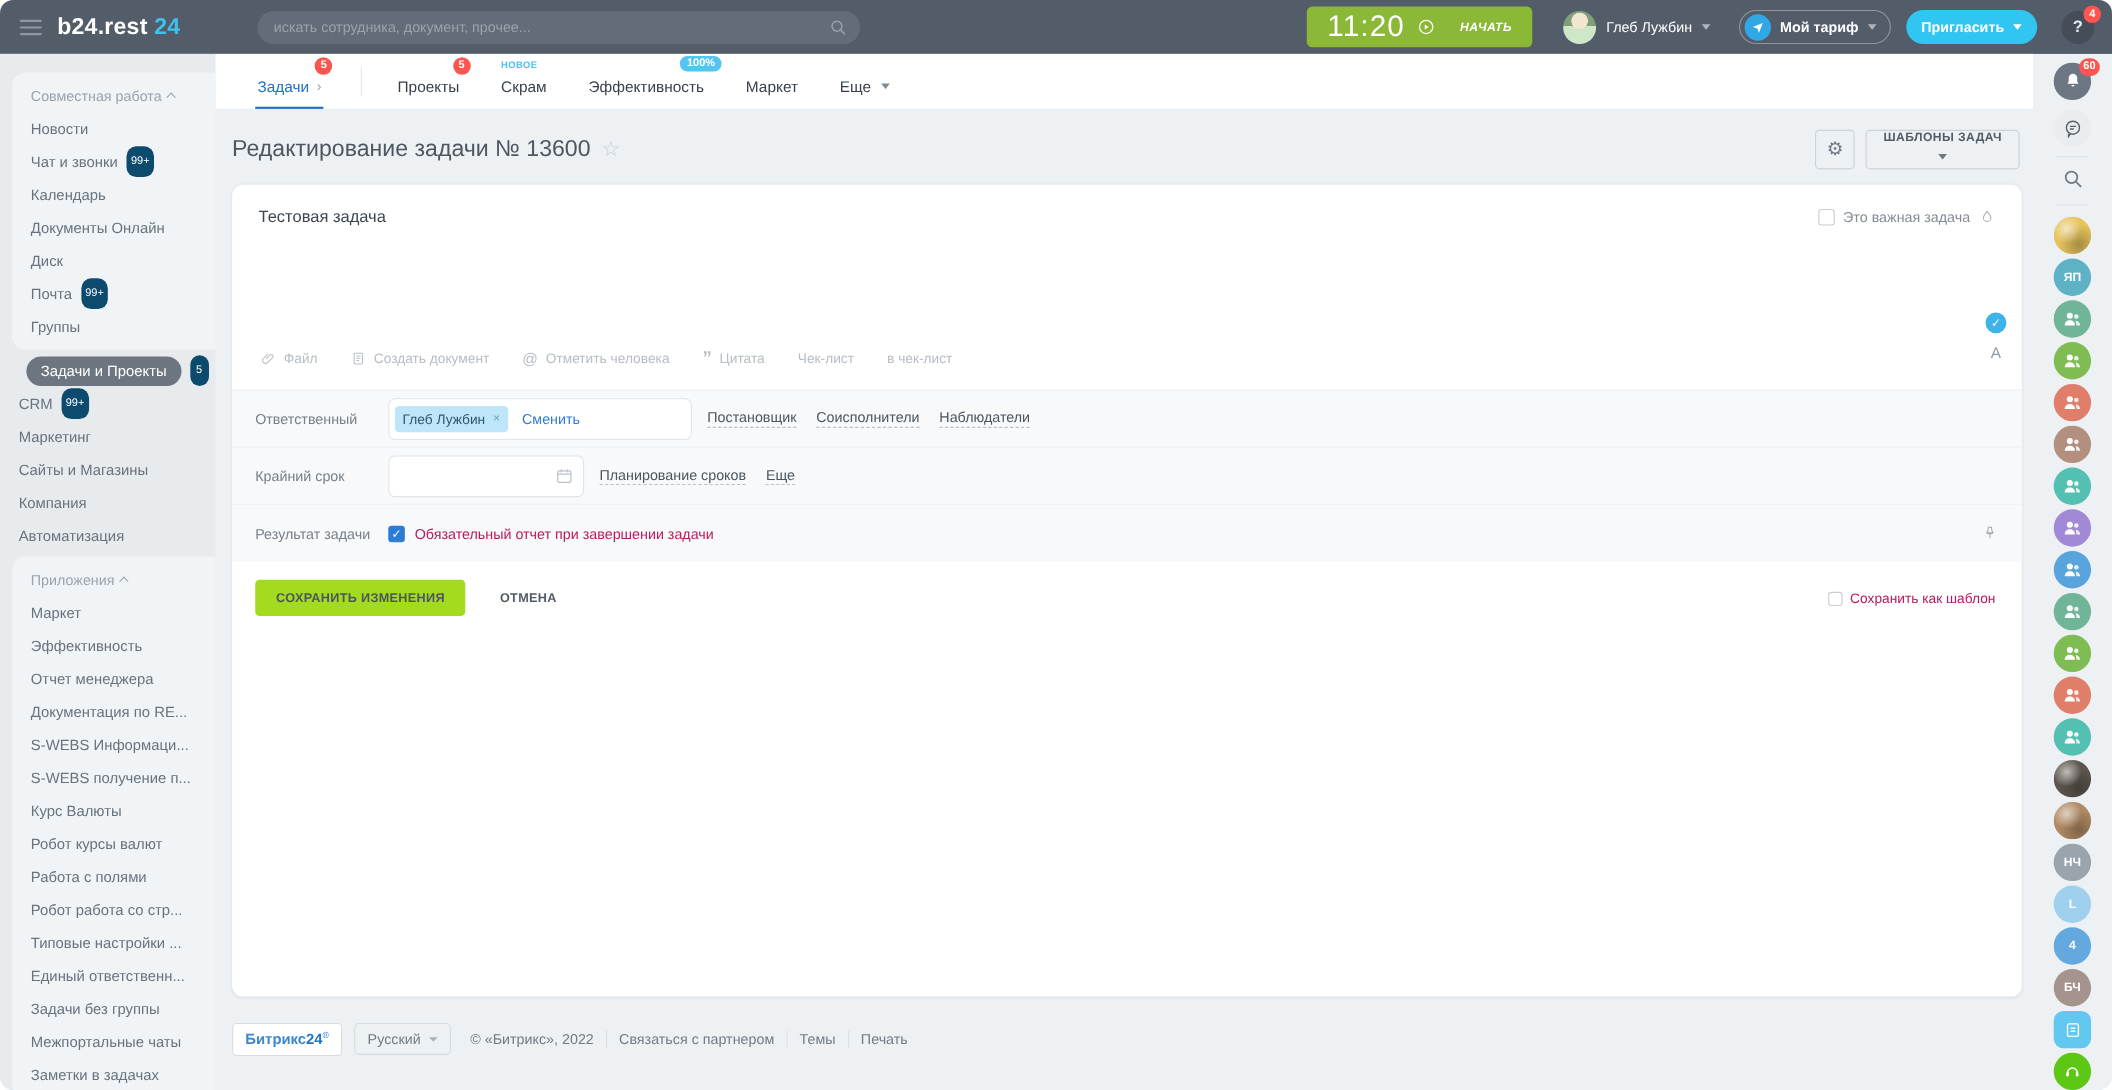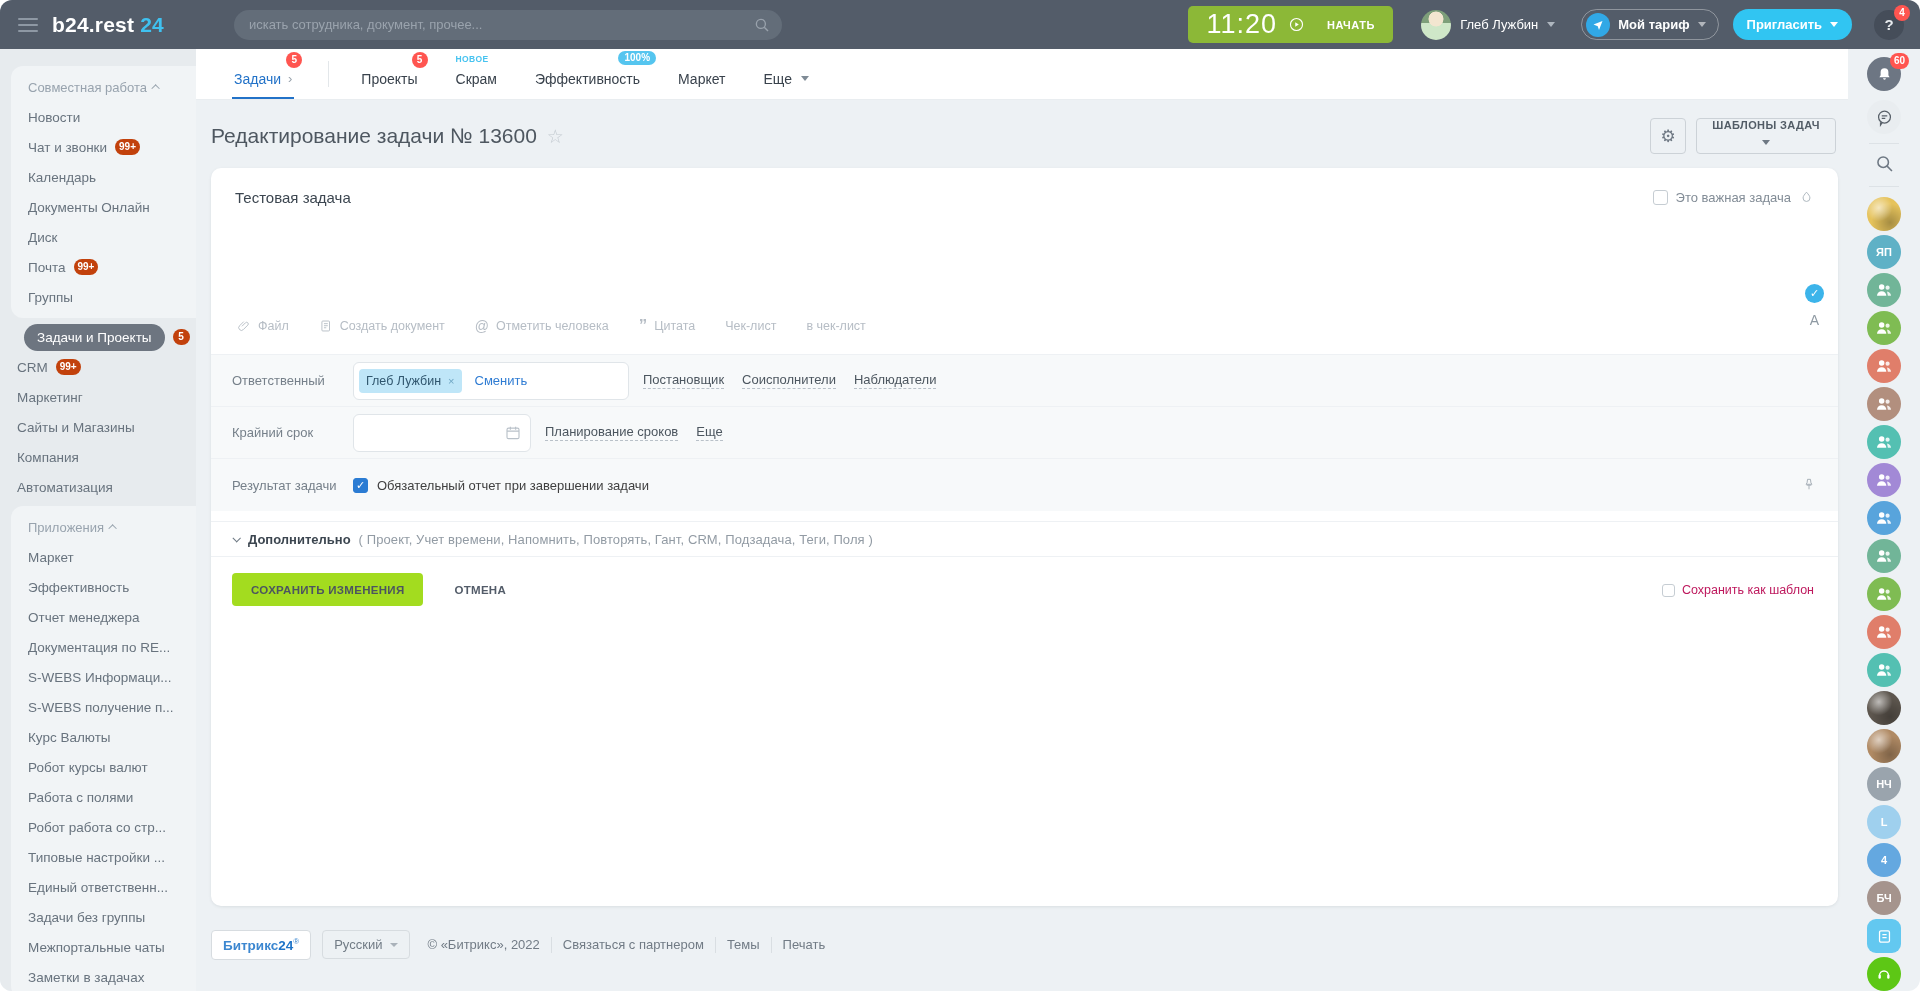--- a/index.html
+++ b/index.html
@@ -13,21 +13,21 @@
   .logo{font-size:21px;font-weight:bold;color:#fff;letter-spacing:.2px;white-space:nowrap;}
   .logo .suf{color:#3fc1f0;margin-left:6px;}
   .tsearch{position:relative;margin-left:70px;width:548px;}
   .tsearch input{width:100%;height:30px;border:none;outline:none;border-radius:15px;background:#636d79;
       color:#cfd5db;font-size:13px;padding:0 36px 0 15px;font-family:"Liberation Sans",sans-serif;}
   .tsearch input::placeholder{color:#9aa3ad;}
   .tsearch .mag{position:absolute;right:11px;top:6px;}
   .timer{margin-left:auto;width:205px;height:37px;background:#8cb837;border-radius:5px;display:flex;align-items:center;
       justify-content:center;gap:11px;cursor:pointer;}
   .timer .time{color:#fff;font-size:27px;font-weight:300;letter-spacing:1px;line-height:1;}
-  .timer .start{display:flex;align-items:center;gap:22px;color:#fff;font-size:11px;font-weight:bold;letter-spacing:.5px;}
+  .timer .start{display:flex;align-items:center;gap:22px;color:#fff;font-size:11px;font-weight:bold;letter-spacing:.5px;font-style:italic;}
   .tuser{display:flex;align-items:center;gap:9px;margin-left:28px;cursor:pointer;}
   .av30{width:30px;height:30px;border-radius:50%;background:
       radial-gradient(circle at 50% 30%,#f3e6d0 0 28%,rgba(0,0,0,0) 30%),linear-gradient(180deg,#7e9f7a 45%,#cfe7c8 45%);}
   .tuser .uname{color:#fff;font-size:13px;}
   .caret{width:0;height:0;border-left:4px solid transparent;border-right:4px solid transparent;border-top:5px solid currentColor;display:inline-block;}
   .tuser .caret{color:#aeb6bf;}
   .pill{height:31px;border-radius:16px;display:flex;align-items:center;cursor:pointer;}
   .plan{border:1px solid rgba(255,255,255,.35);margin-left:26px;padding:0 12px 0 4px;gap:8px;}
   .plan .rocket{width:24px;height:24px;border-radius:50%;background:#31a8e6;display:flex;align-items:center;justify-content:center;}
   .plan .lbl{color:#fff;font-size:13px;font-weight:bold;}
@@ -44,21 +44,21 @@
   .body{display:flex;height:942px;}
   
   .sidebar{width:196px;background:#e7ebee;flex:none;padding-top:17px;overflow:hidden;}
   .sgroup{background:#f1f4f6;border-radius:12px 0 0 12px;margin-left:11px;padding:6px 0;}
   .shead{height:30px;display:flex;align-items:center;gap:7px;padding-left:17px;color:#98a3ae;font-size:13px;cursor:pointer;}
   .chevup{width:6px;height:6px;border-left:1.5px solid #98a3ae;border-top:1.5px solid #98a3ae;transform:rotate(45deg) translateY(2px);}
   .si{height:30px;display:flex;align-items:center;gap:8px;padding-left:17px;color:#68737e;font-size:13.5px;cursor:pointer;white-space:nowrap;}
   .smid{margin:4px 0;}
   .si.active{padding-left:24px;}
   .si.active .pillact{background:#6d7580;color:#fff;border-radius:14px;height:27px;display:flex;align-items:center;padding:0 13px;font-size:13.5px;}
-  .sb{background:#c2410c;color:#fff;font-size:10px;font-weight:bold;border-radius:9px;min-width:17px;height:16px;
+  .sb{background:#0c4a6e;color:#fff;font-size:10px;font-weight:normal;border-radius:9px;min-width:17px;height:28px;
       padding:0 4px;display:flex;align-items:center;justify-content:center;line-height:1;}
   
   .main{flex:1;display:flex;flex-direction:column;min-width:0;}
   .tabstrip{height:51px;background:#fff;display:flex;align-items:flex-end;padding:0 0 0 36px;border-bottom:1px solid #e9edf0;}
   .tab{position:relative;height:51px;display:flex;align-items:center;gap:7px;padding:10px 2px 0;margin-right:34px;
       font-size:14px;color:#39424c;cursor:pointer;}
   .tab.active{color:#2272c8;}
   .tab.active::after{content:"";position:absolute;left:0;right:0;bottom:0;height:2px;background:#2272c8;}
   .tab .tbadge{position:absolute;top:4px;right:-8px;}
   .tab .ttag{position:absolute;top:6px;left:2px;color:#47c3f0;font-size:8.5px;font-weight:bold;letter-spacing:.4px;}
@@ -101,21 +101,21 @@
   .flabel{width:121px;flex:none;color:#76808a;font-size:13px;}
   .inputbox{height:38px;background:#fff;border:1px solid #e0e5e9;border-radius:6px;display:flex;align-items:center;padding:0 10px 0 5px;}
   .inputbox.w1{width:276px;}
   .inputbox.w2{width:178px;position:relative;}
   .chip{background:#bfe6f8;border-radius:4px;padding:5px 7px;font-size:12.5px;color:#30566e;display:flex;align-items:center;gap:7px;}
   .chip .x{color:#6fa7c4;font-size:11px;cursor:pointer;}
   .change{color:#2f7cd3;font-size:13px;margin-left:13px;cursor:pointer;}
   .dlink{color:#4c565f;font-size:13px;border-bottom:1px dashed #b9c1c9;padding-bottom:1px;cursor:pointer;white-space:nowrap;}
   .rowlinks{display:flex;gap:18px;margin-left:14px;}
   .calicon{position:absolute;right:8px;top:9px;}
-  .resultlbl{color:#404040;font-size:13px;margin-left:9px;}
+  .resultlbl{color:#be185d;font-size:13px;margin-left:9px;}
   .pin{position:absolute;right:22px;top:18px;cursor:pointer;}
   
   .morerow{display:flex;align-items:center;height:36px;margin-top:10px;border-top:1px solid #eef1f4;border-bottom:1px solid #eef1f4;
       padding:0 24px 0 22px;}
   .chevdown{width:6px;height:6px;border-right:1.5px solid #6f7a85;border-bottom:1.5px solid #6f7a85;transform:rotate(45deg) translateY(-1px);margin-right:9px;}
   .morelbl{font-size:13px;font-weight:bold;color:#3c4650;cursor:pointer;}
   .morehint{font-size:13px;color:#929ba4;margin-left:8px;letter-spacing:.1px;}
   
   .actions{display:flex;align-items:center;padding:16px 24px 0 21px;}
   .savebtn{background:#a3dc1f;border:none;border-radius:4px;height:33px;padding:0 19px;color:#4c5560;font-size:11.5px;
@@ -438,25 +438,20 @@
               <span class="cb checked">✓</span>
               <span class="resultlbl">Обязательный отчет при завершении задачи</span>
               <span class="pin">
                 <svg viewBox="0 0 24 24" width="14" height="14" fill="none" stroke="#a2abb4" stroke-width="1.6">
                     <path d="M12 14v7M8 14h8M9.5 4h5l.8 6 1.7 2.5H7L8.7 10z"></path>
                   </svg>
               </span>
             </div>
           </div>
 
-          <div class="morerow">
-            <span class="chevdown"></span>
-            <span class="morelbl">Дополнительно</span>
-            <span class="morehint">( Проект,  Учет времени,  Напомнить,  Повторять,  Гант,  CRM,  Подзадача,  Теги,  Поля )</span>
-          </div>
 
           <div class="actions">
             <button class="savebtn">СОХРАНИТЬ ИЗМЕНЕНИЯ</button>
             <span class="cancel">ОТМЕНА</span>
             <span class="savetpl">
               <span class="cb"></span>
               <span>Сохранить как шаблон</span>
             </span>
           </div>
         </section>

